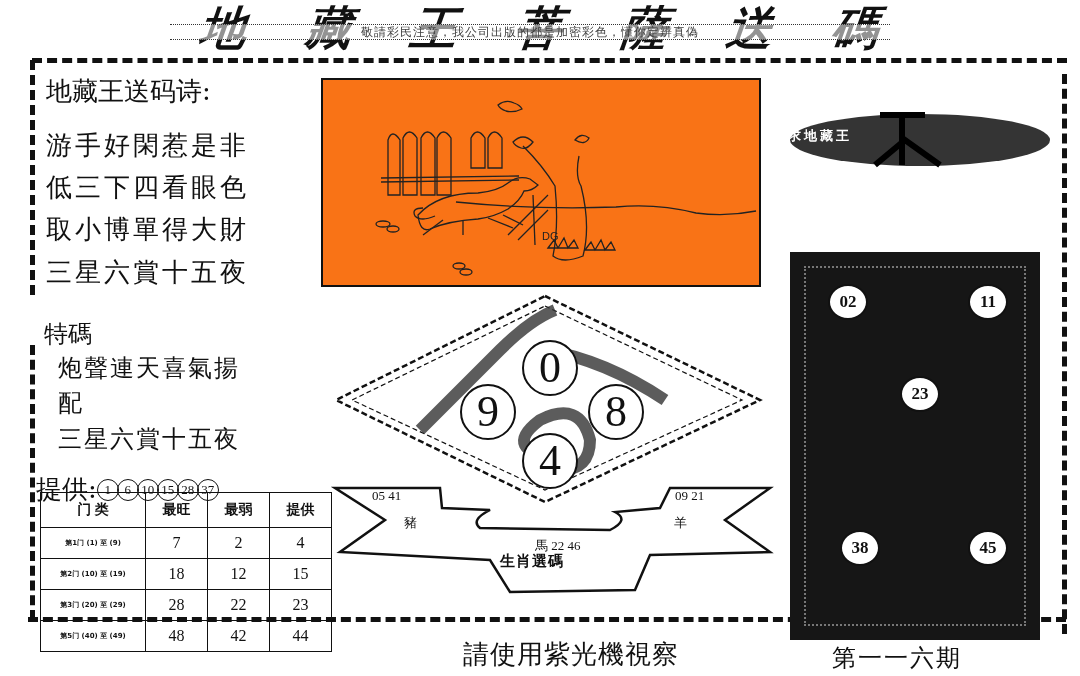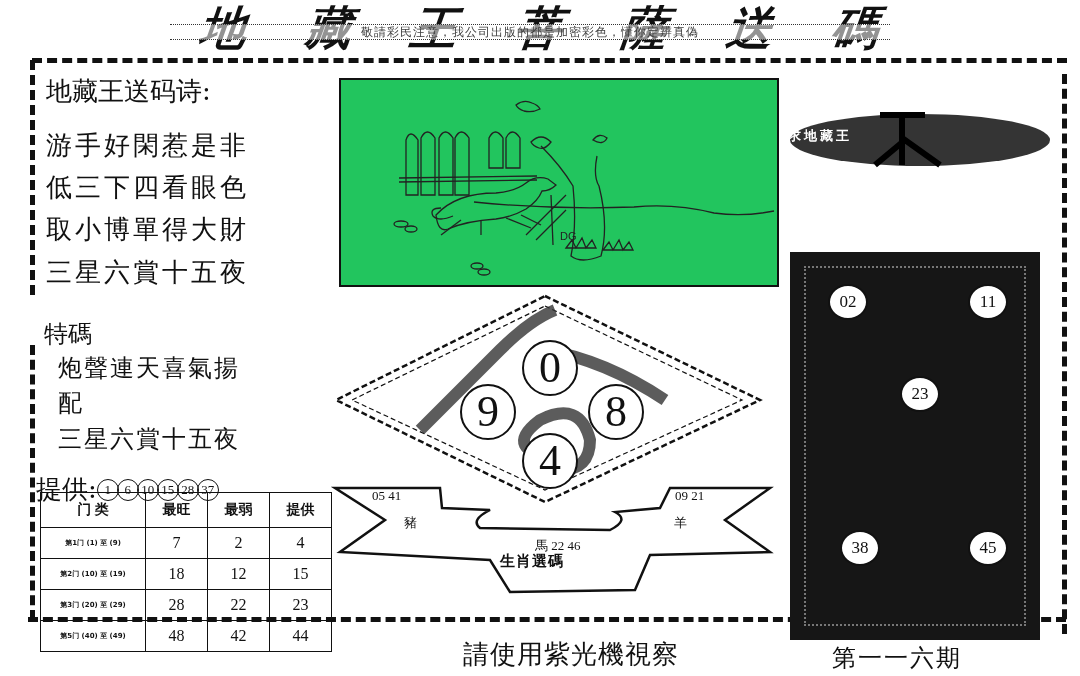--- a/index.html
+++ b/index.html
@@ -28,28 +28,28 @@
   #provide .circ { display:inline-block; width:20px; height:20px; border:1.5px solid #111; border-radius:50%; font-size:13px; line-height:20px; text-align:center; margin-right:-2px; font-family:"Liberation Serif", serif; }
 
   
   #stats { left:40px; top:492px; border-collapse:collapse; font-family:"Liberation Serif", serif; }
   #stats td, #stats th { border:1.5px solid #111; padding:6px; text-align:center; height:18px; }
   #stats th { font-size:14px; font-weight:bold; height:22px; }
   #stats td.lbl { width:92px; font-size:7px; font-family:"DejaVu Sans", sans-serif; font-weight:bold; }
   #stats td.num { width:49px; font-size:16px; line-height:18px; }
 
   
-  #illus { left:339px; top:78px; width:436px; height:205px; border:2px solid #111; background:#22c55e;text-decoration:underline; }
+  #illus { left:321px; top:78px; width:436px; height:205px; border:2px solid #111; background:#f97316;text-decoration:underline; }
 
   
   #seal { left:780px; top:100px; width:275px; height:80px; }
   #seal-text { left:788px; top:127px; font-size:13px; font-weight:bold; color:#fff; font-family:"DejaVu Sans", sans-serif; letter-spacing:3px; }
 
   
-  #card { left:790px; top:252px; width:250px; height:388px; background:#161616; }
+  #card { left:790px; top:252px; width:250px; height:388px; background:#161616;font-weight:bold; }
   #card .inner { position:absolute; left:14px; top:14px; right:14px; bottom:14px; border:2px dotted #777; }
   .ball { position:absolute; width:36px; height:32px; border-radius:50%; background:#fff; border:2px solid #111; text-align:center; line-height:32px; font-size:17px; font-family:"Liberation Serif", serif; color:#111; }
 
   
   #diamond { left:330px; top:290px; width:440px; height:215px; }
   .bigball { position:absolute; width:52px; height:52px; border-radius:50%; background:#fff; border:2px solid #111; text-align:center; line-height:52px; font-size:44px; font-family:"Liberation Serif", serif; }
 
   
   #ribbon { left:330px; top:480px; width:445px; height:125px; }
   .rib-text { font-family:"Liberation Serif", serif; font-size:13px; }

